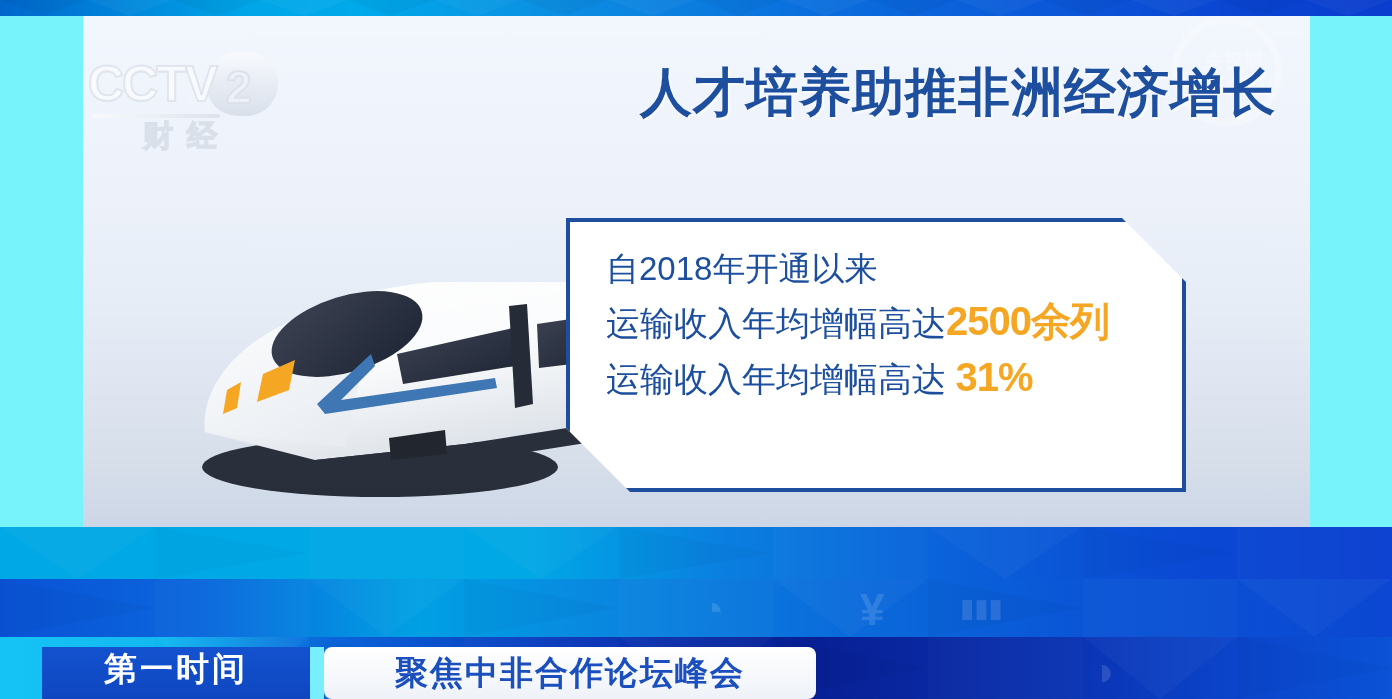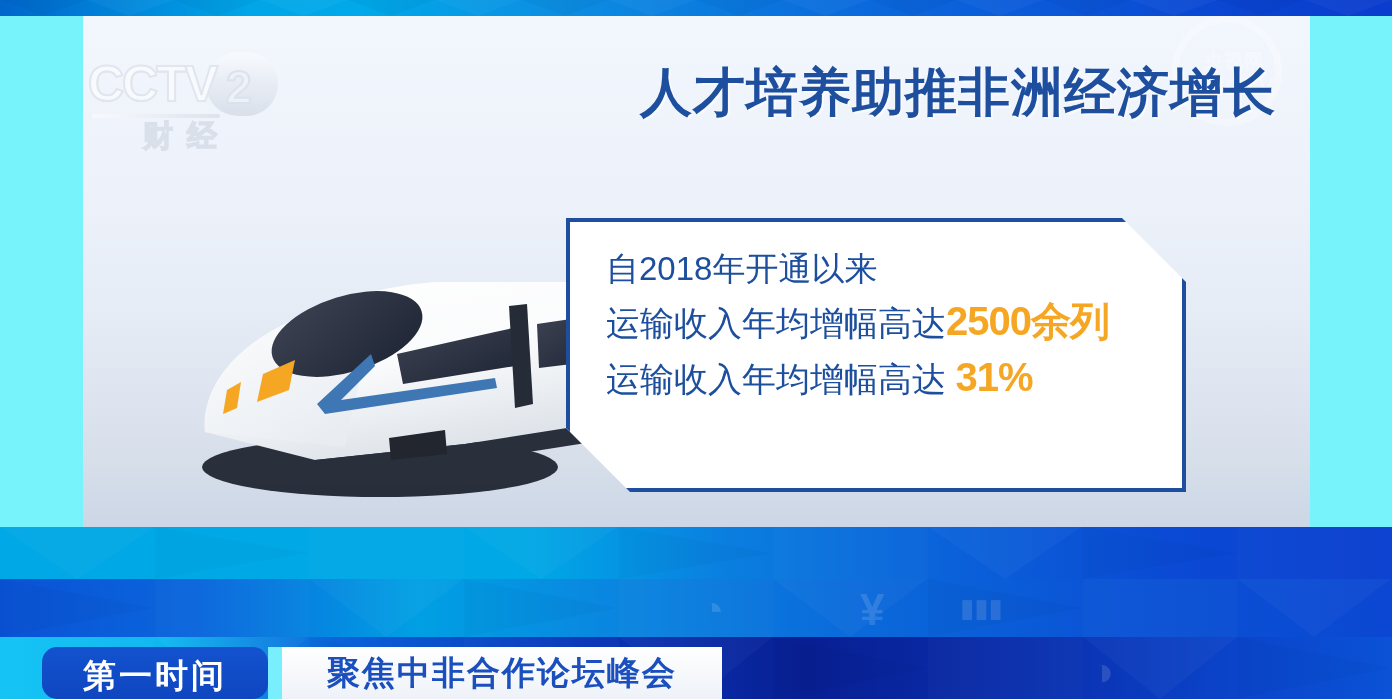--- a/index.html
+++ b/index.html
@@ -78,26 +78,26 @@
     background:linear-gradient(90deg,#00a8e6 0%,#00a8e6 38%,#0a7fe0 52%,#0a62da 68%,#0a4ad4 84%,#0a3fd0 100%);}
   .bb-row.r2{top:52px;height:58px;
     background:linear-gradient(90deg,#0a52d6 0%,#0b66dc 14%,#00a0e4 30%,#0a86e0 44%,#0a6cdb 60%,#0a55d6 78%,#0b47d2 100%);}
   .bb-row.r3{top:110px;height:62px;
     background:linear-gradient(90deg,#11c3f5 0%,#0fb6f0 12%,#0b63da 24%,#0a36b8 42%,#081f93 58%,#0a2fae 74%,#0b46cc 90%,#0a52d6 100%);}
   .dia{position:absolute;width:0;height:0;opacity:.30;}
   .glyph{position:absolute;color:#ffffff;opacity:.13;font-weight:700;}
 
   
   .chyron{position:absolute;left:42px;top:647px;height:52px;display:flex;align-items:stretch;}
-  .chyron .blue{width:226px;background:linear-gradient(180deg,#1352cf 0%,#0f46c0 100%);
-    display:flex;align-items:flex-end;justify-content:center;border-radius:15px;}
+  .chyron .blue{width:268px;background:linear-gradient(180deg,#1352cf 0%,#0f46c0 100%);
+    display:flex;align-items:flex-start;justify-content:center;}
   .chyron .blue span{font-size:33px;font-weight:700;color:#ffffff;letter-spacing:3px;}
   .chyron .cyanslash{width:14px;background:#79eefc;}
-  .chyron .white{width:440px;background:linear-gradient(180deg,#ffffff 0%,#eef2f8 100%);
-    display:flex;align-items:center;justify-content:center;}
+  .chyron .white{width:492px;background:linear-gradient(180deg,#ffffff 0%,#eef2f8 100%);
+    display:flex;align-items:center;justify-content:center;border-radius:8px;}
   .chyron .white span{font-size:33px;font-weight:700;color:#1a4fbd;letter-spacing:2px;}
 </style>
 </head>
 <body>
 
 <div id="stage">
 
   <div class="topband" id="topband">
       <div class="tri" style="left: 0px; border-left: 43.5px solid transparent; border-right: 43.5px solid transparent; border-top: 16px solid rgba(0, 0, 0, 0.1);"></div>
       <div class="tri" style="left: 87px; border-left: 43.5px solid transparent; border-right: 43.5px solid transparent; border-top: 16px solid rgba(255, 255, 255, 0.12);"></div>

